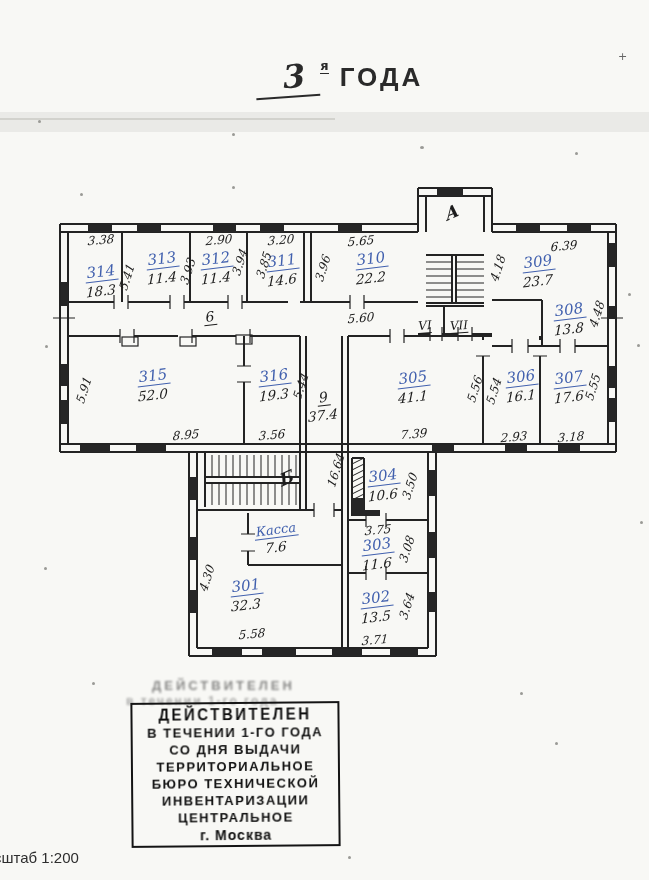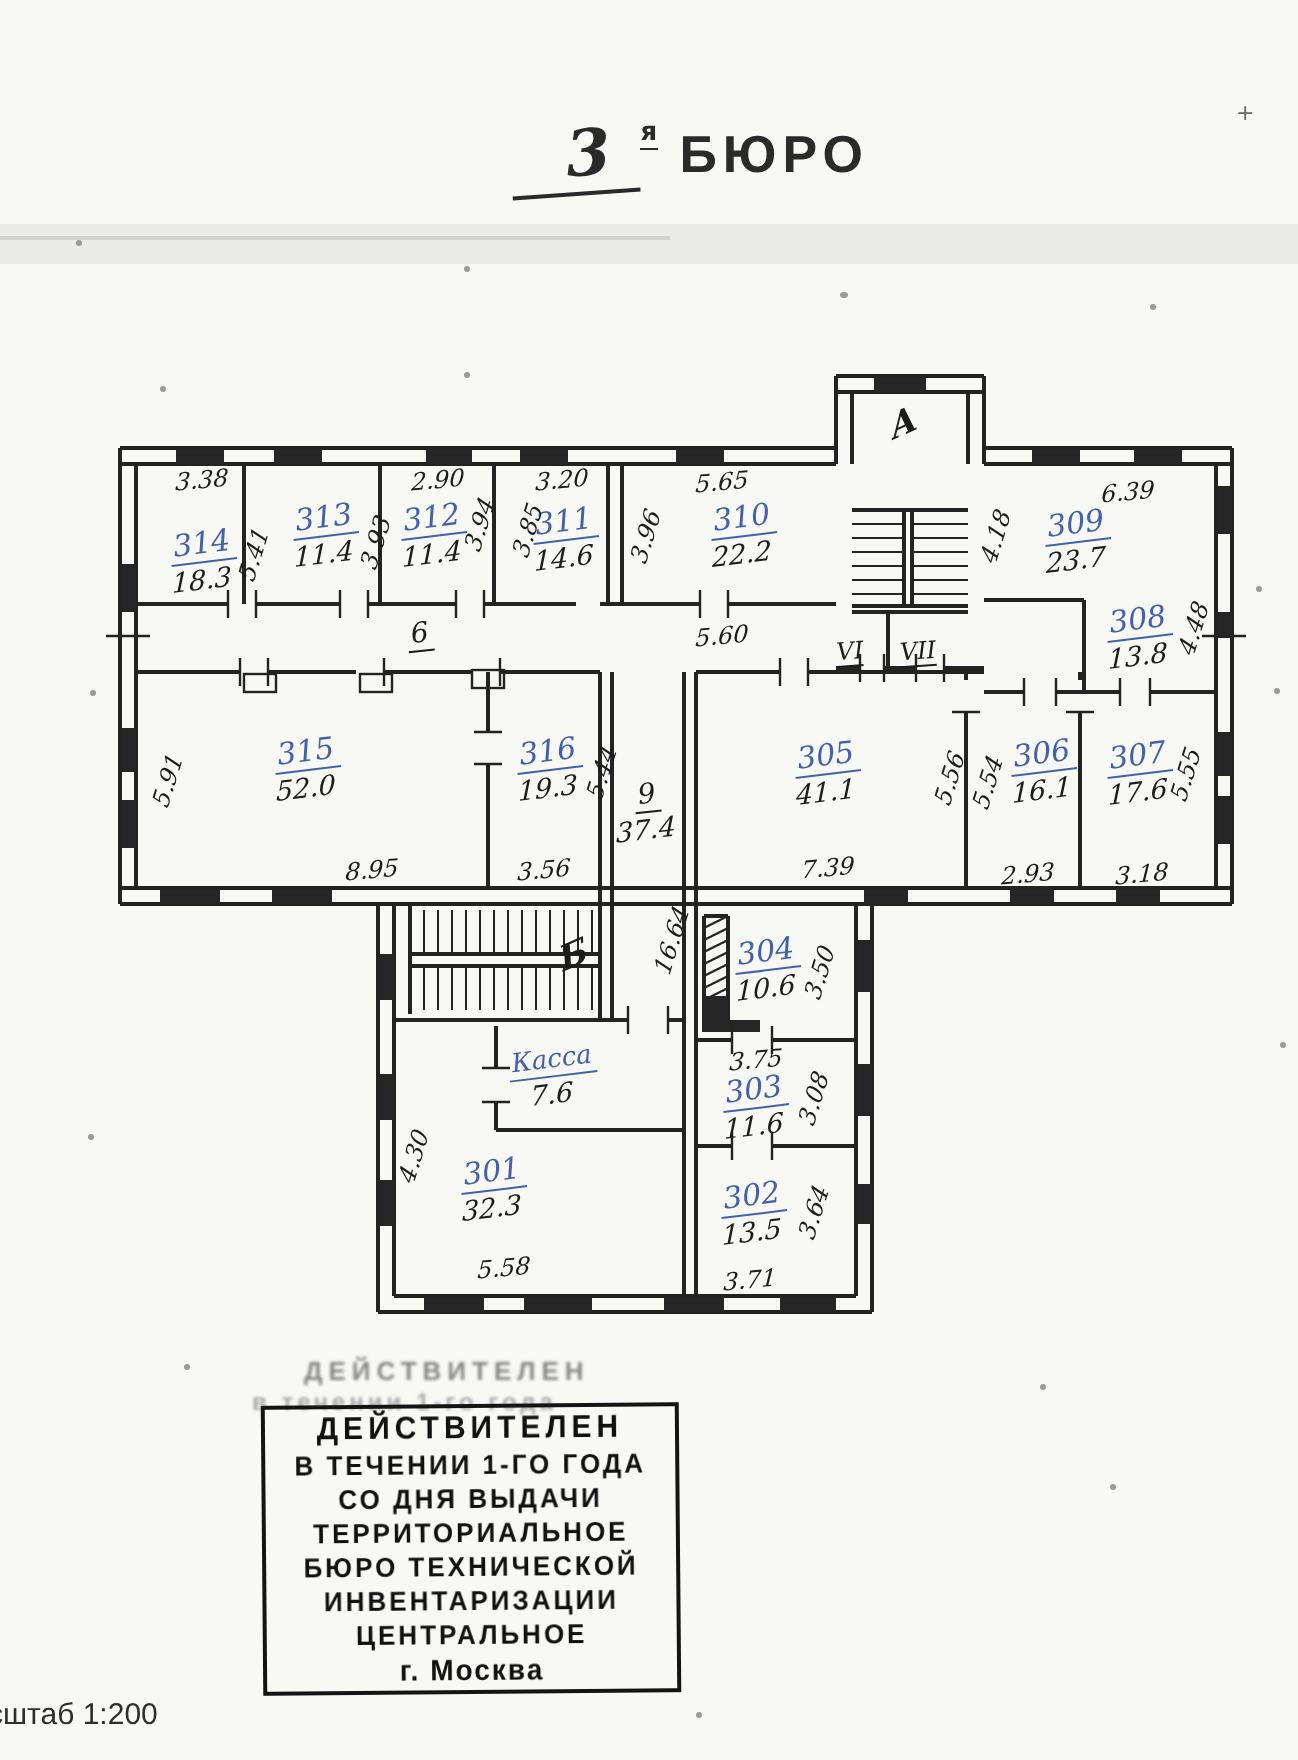--- a/index.html
+++ b/index.html
@@ -54,21 +54,21 @@
   .plus-mark{position:absolute;font:11px "DejaVu Sans",sans-serif;color:#666;}
   svg{position:absolute;left:0;top:0;}
 </style>
 </head>
 <body>
 
 <div id="page">
 
   <div class="title">
     <span class="num">3</span><span class="sup">я</span>
-    <span class="word">БЮРО</span>
+    <span class="word">ГОДА</span>
   </div>
 
   <div class="band"></div>
   <div class="band-line"></div>
 
   <svg width="649" height="880" viewBox="0 0 649 880">
 
     <g stroke="#232323" stroke-width="1.6" fill="none" shape-rendering="crispEdges">
       <path d="M60,224H418 M60,232H418 M492,224H616 M492,232H616
                M418,188H492 M418,196H492 M418,188V232 M426,196V232 M484,196V232 M492,188V232

